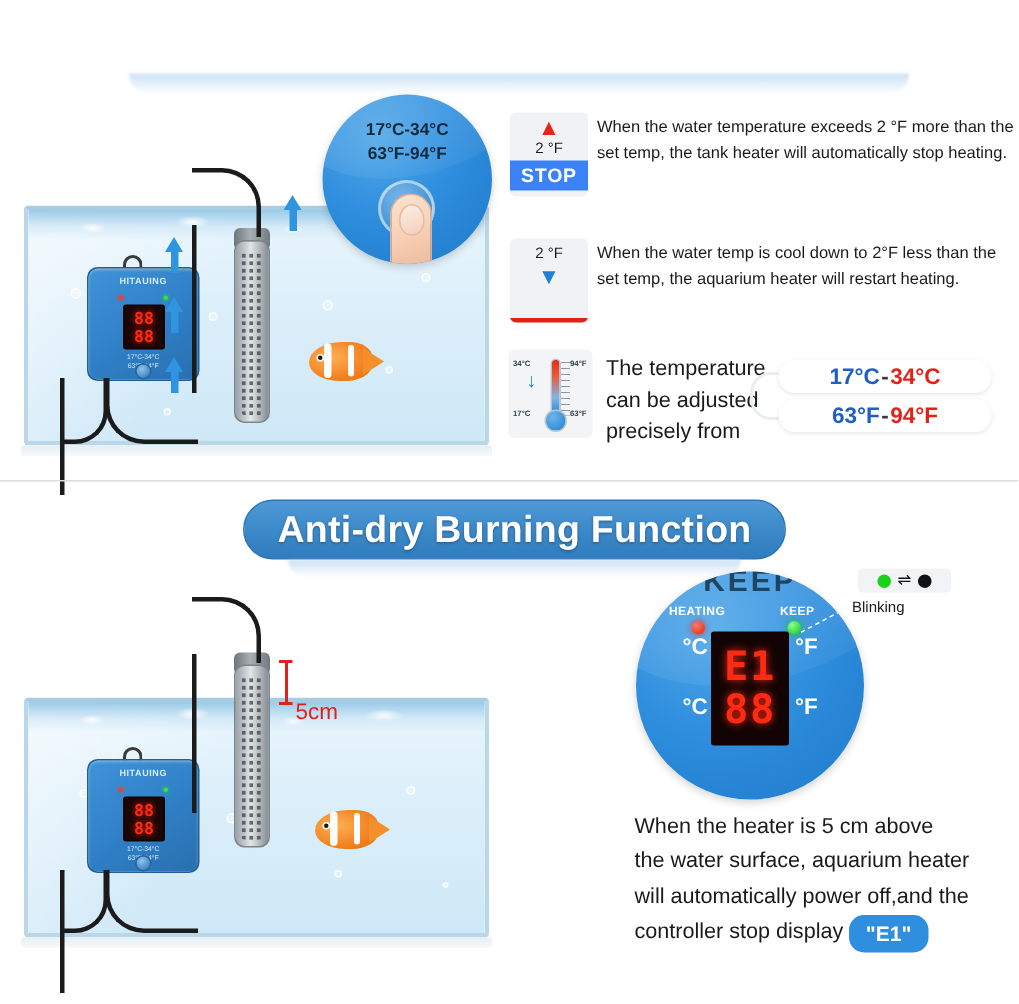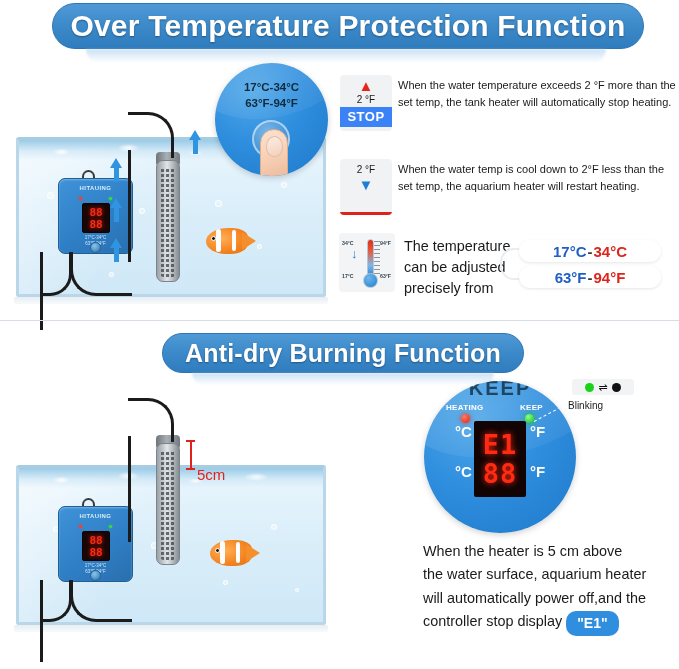--- a/index.html
+++ b/index.html
@@ -320,21 +320,20 @@
     background: #2f8ede; color: #ffffff; font-weight: bold;
     border-radius: 10px; padding: 1px 11px; font-size: 14px;
     vertical-align: -2px;
   }
 </style>
 </head>
 <body>
 
 <div id="page">
 
-  <div class="banner" id="banner1">Over Temperature Protection Function</div>
   <div class="banner-reflect" id="banner1r"></div>
 
   <div class="tank" id="tank1">
     <div class="tank-shine"></div>
     <div class="bubble" style="left:28px;top:52px;width:7px;height:7px;"></div>
     <div class="bubble" style="left:62px;top:96px;width:5px;height:5px;"></div>
     <div class="bubble" style="left:120px;top:68px;width:6px;height:6px;"></div>
     <div class="bubble" style="left:150px;top:118px;width:4px;height:4px;"></div>
     <div class="bubble" style="left:196px;top:60px;width:7px;height:7px;"></div>
     <div class="bubble" style="left:238px;top:104px;width:5px;height:5px;"></div>

